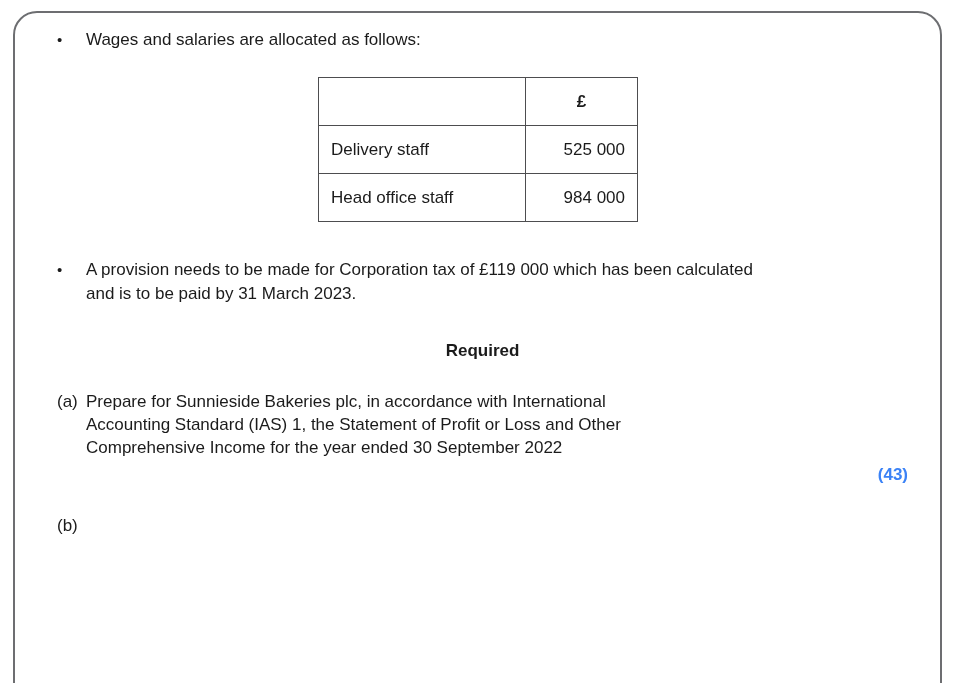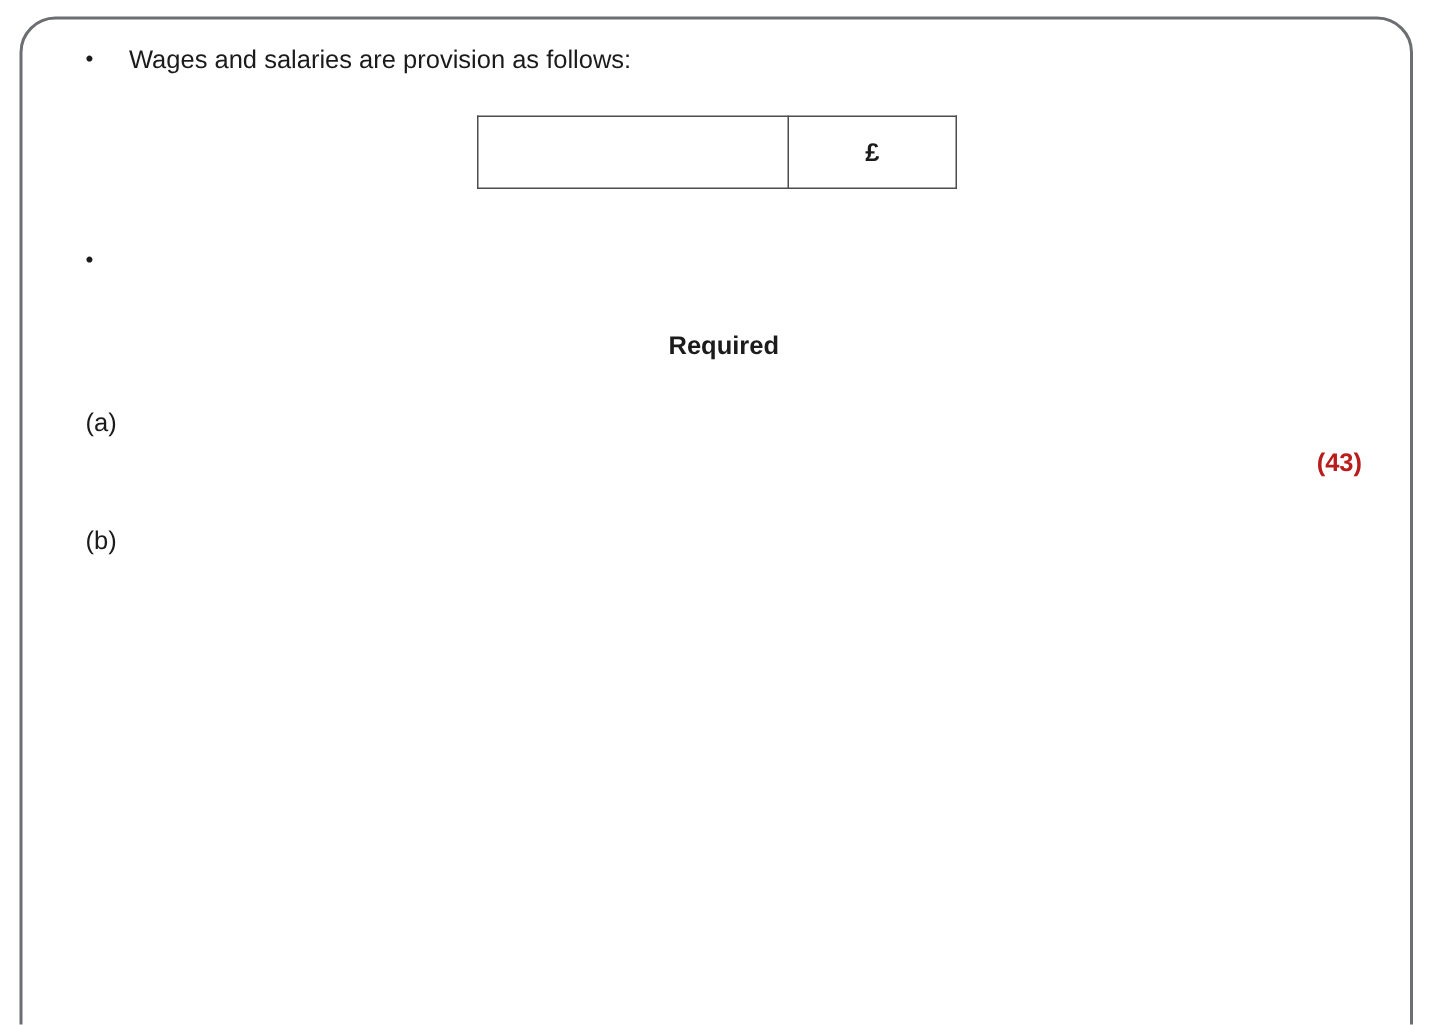--- a/index.html
+++ b/index.html
@@ -32,51 +32,61 @@
   table.wages th.col-value { text-align: center; font-weight: 700; }
   table.wages th { height: 45px; }
 
   .bullet-2 { margin-top: 36px; }
 
   .required { margin-top: 34px; font-weight: 700; margin-left: -0px; text-align: center; }
 
   .question { display: flex; align-items: flex-start; margin-top: 28px; }
   .qid { width: 29px; flex: 0 0 29px; }
   .qtext { max-width: 575px; }
-  .marks { text-align: right; font-weight: 700; color: #b91c1c; margin-top: 4px; }
+  .marks { text-align: right; font-weight: 700; color: #3b82f6; margin-top: 4px; }
 </style>
 </head>
 <body>
 
 <div class="frame"></div>
 
 <div class="content">
 
   <div class="bullet-item">
     <span class="bullet-glyph">•</span>
-    <span class="bullet-text">Wages and salaries are provision as follows:</span>
+    <span class="bullet-text">Wages and salaries are allocated as follows:</span>
   </div>
 
   <table class="wages">
     <tbody>
       <tr>
         <th class="col-label"></th>
         <th class="col-value">£</th>
       </tr>
+      <tr>
+        <td class="col-label">Delivery staff</td>
+        <td class="col-value">525 000</td>
+      </tr>
+      <tr>
+        <td class="col-label">Head office staff</td>
+        <td class="col-value">984 000</td>
+      </tr>
     </tbody>
   </table>
 
   <div class="bullet-item bullet-2">
     <span class="bullet-glyph">•</span>
+    <span class="bullet-text">A provision needs to be made for Corporation tax of £119 000 which has been calculated and is to be paid by 31 March 2023.</span>
   </div>
 
   <div class="required">Required</div>
 
   <div class="question">
     <span class="qid">(a)</span>
+    <span class="qtext">Prepare for Sunnieside Bakeries plc, in accordance with International Accounting Standard (IAS) 1, the Statement of Profit or Loss and Other Comprehensive Income for the year ended 30 September 2022</span>
   </div>
   <div class="marks">(43)</div>
 
   <div class="question">
     <span class="qid">(b)</span>
   </div>
 
 </div>
 
 </body></html>

